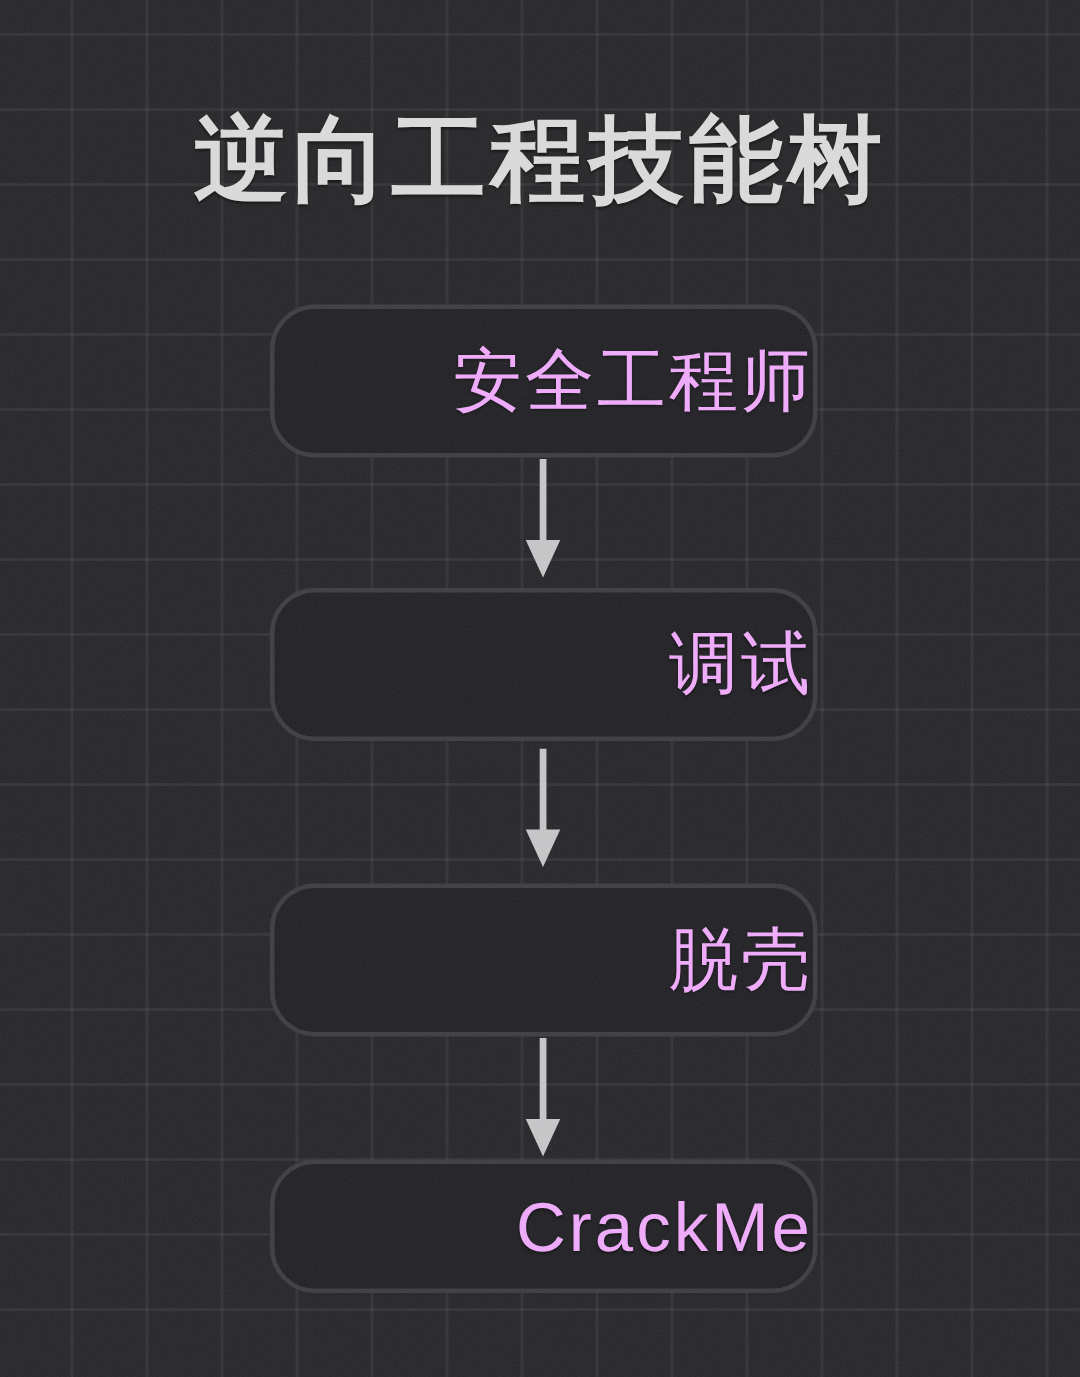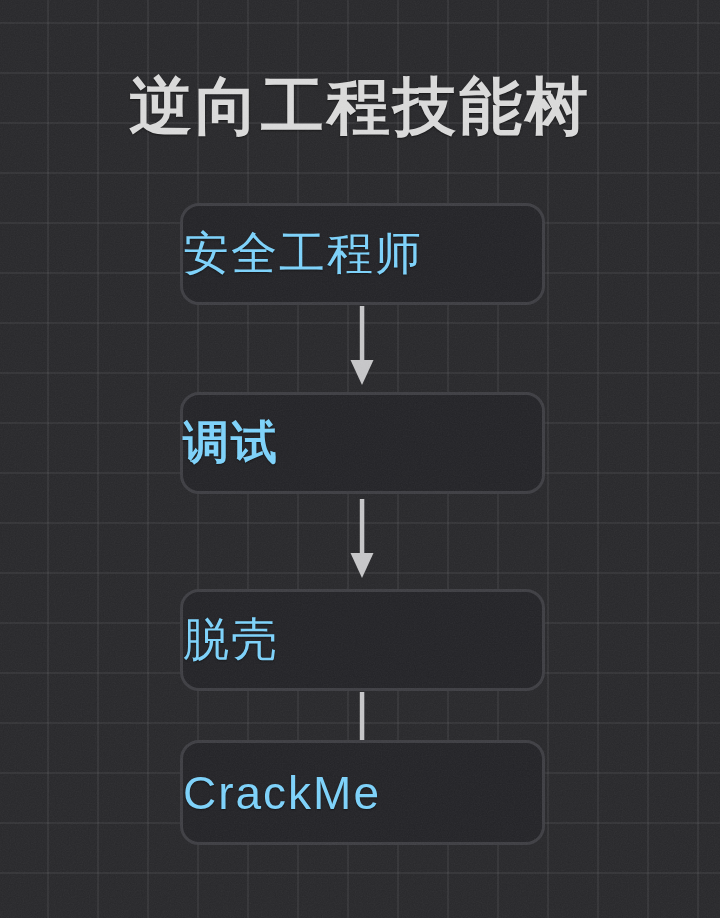--- a/index.html
+++ b/index.html
@@ -38,35 +38,35 @@
     white-space: nowrap;
   }
   .flow-node {
     position: absolute;
     left: 180px;
     width: 365px;
     height: 102px;
     box-sizing: border-box;
     background: #232327;
     border: 3px solid #3e3e43;
-    border-radius: 19px;
+    border-radius: 30px;
     display: flex;
     align-items: center;
-    justify-content: flex-start;
+    justify-content: flex-end;
     font-size: 46px;
     font-weight: 400;
     letter-spacing: 2px;
-    color: #7dd3fc;
+    color: #f0abfc;
     text-shadow: 0 1px 2px rgba(0,0,0,0.5);
     white-space: nowrap;
   }
   .node-1 { top: 203px; }
-  .node-2 { top: 392px; font-weight: bold; }
+  .node-2 { top: 392px; }
   .node-3 { top: 589px; }
-  .node-4 { top: 740px; height: 105px; }
+  .node-4 { top: 773px; height: 89px; }
   .flow-arrow {
     position: absolute;
     left: 347px;
     width: 30px;
     height: 80px;
   }
   .arrow-1 { top: 306px; }
   .arrow-2 { top: 499px; }
   .arrow-3 { top: 692px; }
   .noise-overlay {

